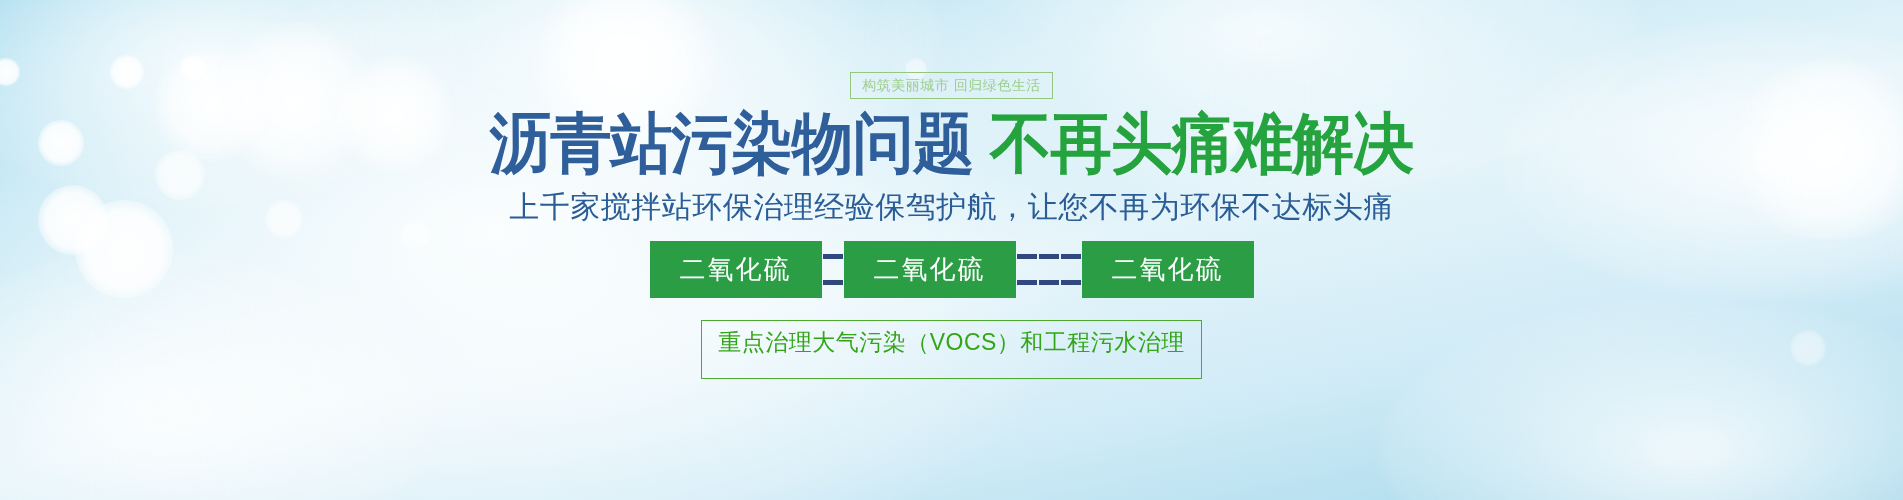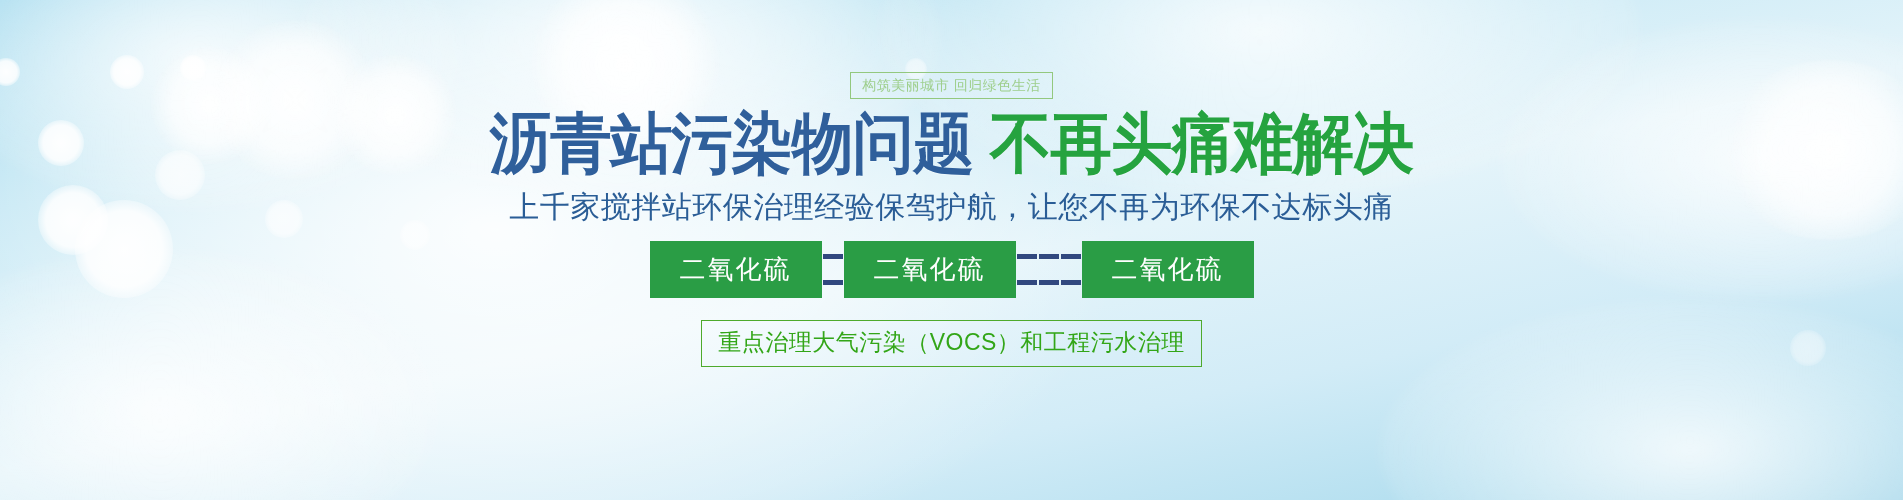--- a/index.html
+++ b/index.html
@@ -128,21 +128,21 @@
   .tag-sep i.bottom { bottom: 13px; }
 
   
   .footer-box {
     margin-top: 22px;
     border: 1px solid #4eaa2c;
     color: #33a618;
     font-size: 23px;
     line-height: 1;
     letter-spacing: 0.5px;
-    padding: 10px 16px 12px 16px;
+    padding: 10px 16px 24px 16px;
     white-space: nowrap;
     background: transparent;
   }
 </style>
 </head>
 <body>
 
 <div class="banner">
 
   <div class="sky-layer">

